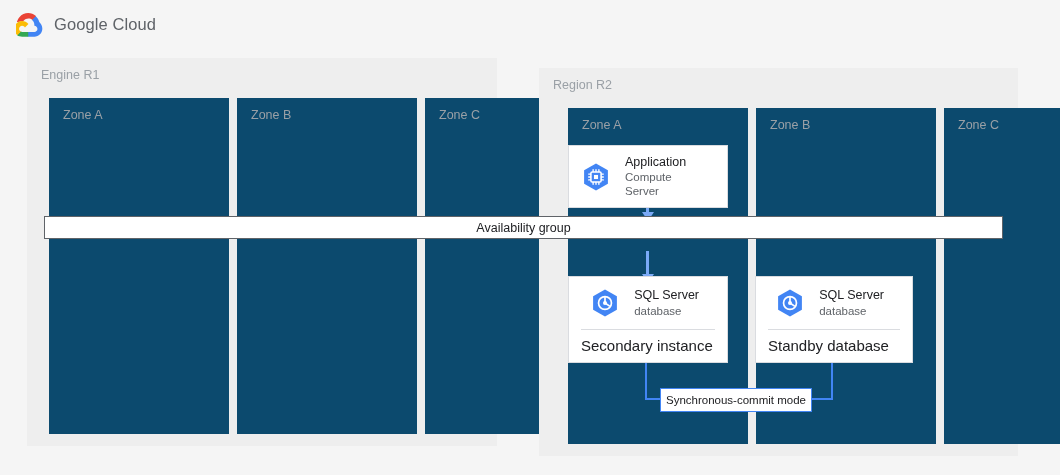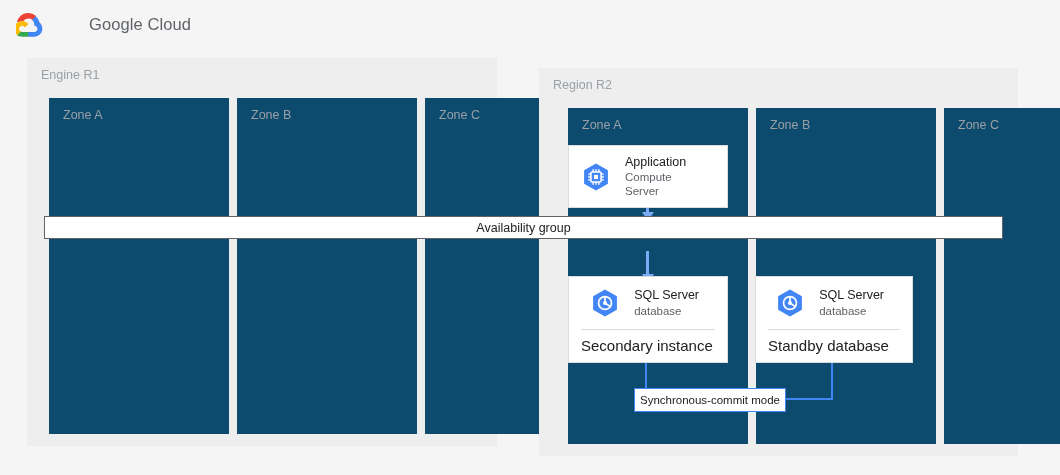--- a/index.html
+++ b/index.html
@@ -18,21 +18,20 @@
   
   .header {
     position: absolute;
     left: 0; top: 0;
     width: 1060px; height: 48px;
     background: #f5f5f5;
     display: flex;
     align-items: center;
     padding-left: 16px;
     box-sizing: border-box;
-    gap: 35px;
   }
   .gc-logo { width: 28px; height: 28px; display:block; }
   .gc-wordmark {
     margin-left: 10px;
     font-size: 16.5px;
     color: #5f6368;
     letter-spacing: .1px;
   }
 
   
@@ -173,21 +172,21 @@
   #conn-ag-to-db .v-line   { left: 0; top: 0; height: 25px; }
   #conn-ag-to-db .arrow-down { left: -4.5px; top: 23px; }
 
   
   .u-conn { position: absolute; z-index: 4; }
   .u-seg { position: absolute; background: #4285f4; }
 
   
   .sync-label {
     position: absolute;
-    left: 634px; top: 340px;
+    left: 660px; top: 340px;
     width: 152px; height: 24px;
     background: #ffffff;
     border: 1px solid #4285f4;
     box-sizing: border-box;
     display: flex;
     align-items: center;
     justify-content: center;
     z-index: 7;
   }
   .sync-label span {

